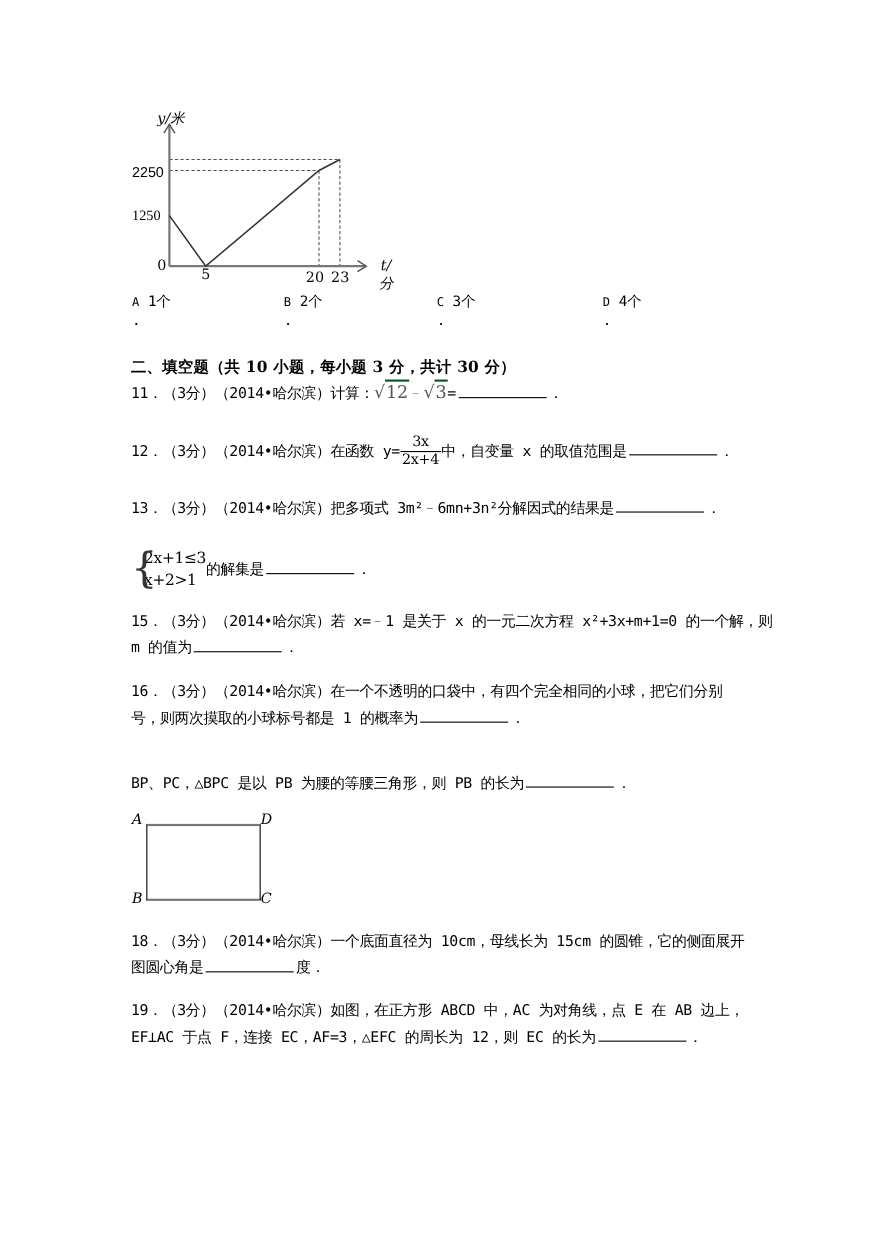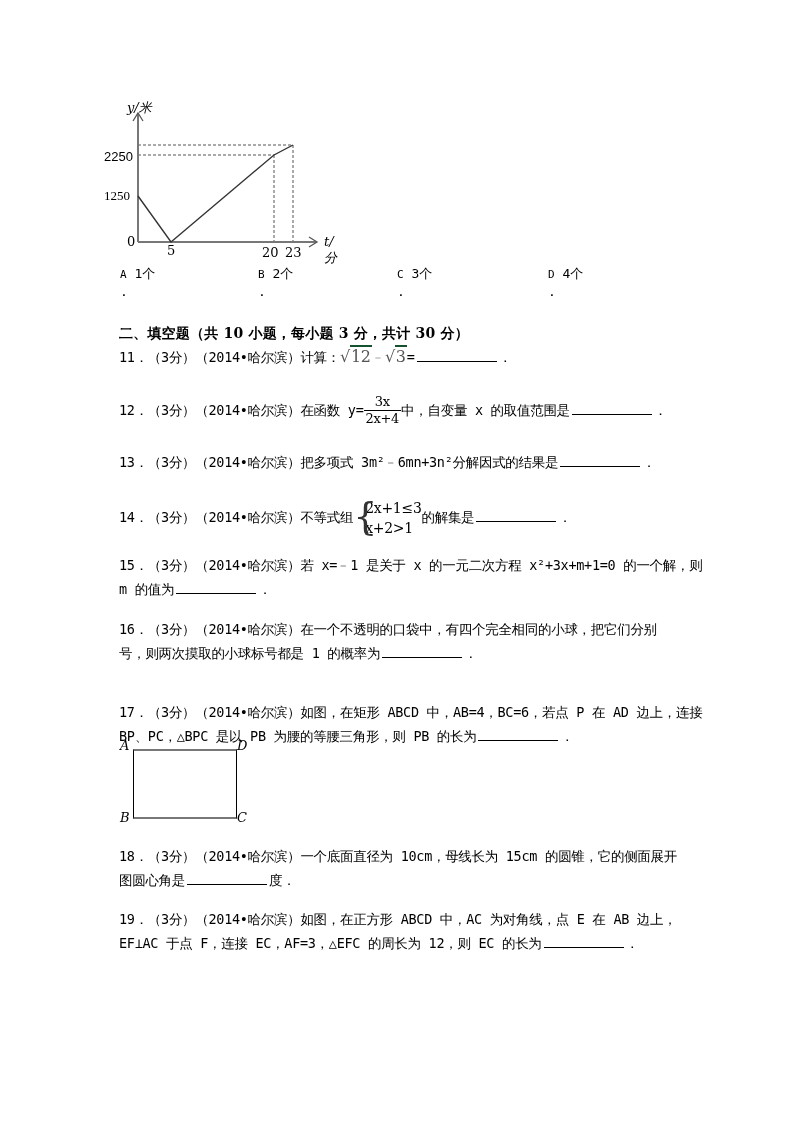--- a/index.html
+++ b/index.html
@@ -20,21 +20,21 @@
   .sys { display: inline-block; vertical-align: middle; position: relative; padding-left: 12px; font-family: "DejaVu Serif", "Liberation Serif", serif; font-size: 14px; line-height: 20px; }
   .sys .brace { position: absolute; left: 0; top: -4px; font-size: 38px; line-height: 44px; font-family: "DejaVu Serif", serif; color:#333; }
   .sys span.row { display: block; }
   .sqrt { font-family: "DejaVu Serif", "Liberation Serif", serif; font-size: 16px; color: #555; }
   .sqrt .rad { border-top: 2px solid #14532d; padding: 0 1px; text-align: center; }
   .fig-label { font-style: italic; font-family: "DejaVu Serif", "Liberation Serif", serif; font-size: 13px; }
 </style>
 </head>
 <body>
 
-<div class="abs" style="left:96px; top:95px; width:250px; height:170px;">
+<div class="abs" style="left:112px; top:95px; width:250px; height:170px;text-align:center;">
   <svg width="250" height="170" viewBox="110 95 250 170" style="position:absolute; left:0; top:0;">
 
     <g stroke="#555" stroke-width="1" stroke-dasharray="3,2" fill="none">
       <line x1="152" y1="145" x2="307" y2="145"></line>
       <line x1="152" y1="155" x2="288" y2="155"></line>
       <line x1="288" y1="155" x2="288" y2="242"></line>
       <line x1="307" y1="145" x2="307" y2="242"></line>
     </g>
 
     <g stroke="#777" stroke-width="2" fill="none">
@@ -87,35 +87,34 @@
 
 <div class="q" style="top:394px;">
   <span>12．（3分）（2014•哈尔滨）在函数 y=</span><span class="frac"><span class="num">3x</span><span class="den">2x+4</span></span><span>中，自变量 x 的取值范围是</span><span class="blank"></span><span>．</span>
 </div>
 
 <div class="q" style="top:450px;">
   <span>13．（3分）（2014•哈尔滨）把多项式 3m²﹣6mn+3n²分解因式的结果是</span><span class="blank"></span><span>．</span>
 </div>
 
 <div class="q" style="top:498px;">
-  <span>14．（3分）（2014•哈尔滨）不等式组</span><span class="sys"><span class="brace">{</span><span class="row">2x+1≤3</span><span class="row">x+2&gt;1</span></span><span>的解集是</span><span class="blank"></span><span>．</span>
+  <span class="sys"><span class="brace">{</span><span class="row">2x+1≤3</span><span class="row">x+2&gt;1</span></span><span>的解集是</span><span class="blank"></span><span>．</span>
 </div>
 
 <div class="q" style="top:553px;">
   <div>15．（3分）（2014•哈尔滨）若 x=﹣1 是关于 x 的一元二次方程 x²+3x+m+1=0 的一个解，则</div>
   <div><span>m 的值为</span><span class="blank"></span><span>．</span></div>
 </div>
 
 <div class="q" style="top:617px;">
   <div>16．（3分）（2014•哈尔滨）在一个不透明的口袋中，有四个完全相同的小球，把它们分别</div>
   <div><span>号，则两次摸取的小球标号都是 1 的概率为</span><span class="blank"></span><span>．</span></div>
 </div>
 
 <div class="q" style="top:700px;">
-  <div>17．（3分）（2014•哈尔滨）如图，在矩形 ABCD 中，AB=4，BC=6，若点 P 在 AD 边上，连接</div>
   <div><span>BP、PC，△BPC 是以 PB 为腰的等腰三角形，则 PB 的长为</span><span class="blank"></span><span>．</span></div>
 </div>
 
 <div class="abs" style="left:118px; top:738px; width:140px; height:90px;">
   <div class="abs" style="left:15px; top:11px; width:102px; height:66px; border-top:2px solid #777; border-bottom:2px solid #777; border-left:1px solid #000; border-right:1px solid #000;"></div>
   <span class="abs fig-label" style="left:2px; top:0px;">A</span>
   <span class="abs fig-label" style="left:119px; top:0px;">D</span>
   <span class="abs fig-label" style="left:2px; top:72px;">B</span>
   <span class="abs fig-label" style="left:119px; top:72px;">C</span>
 </div>

